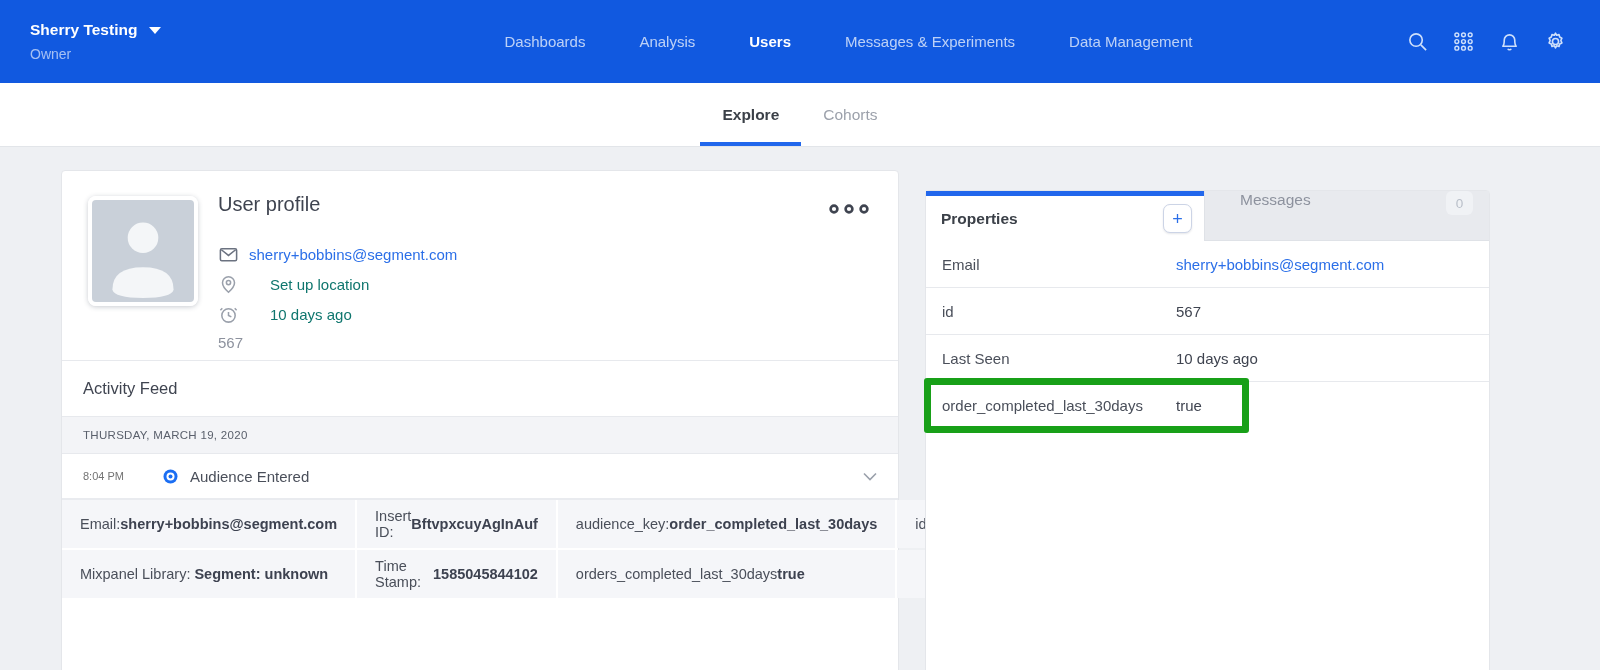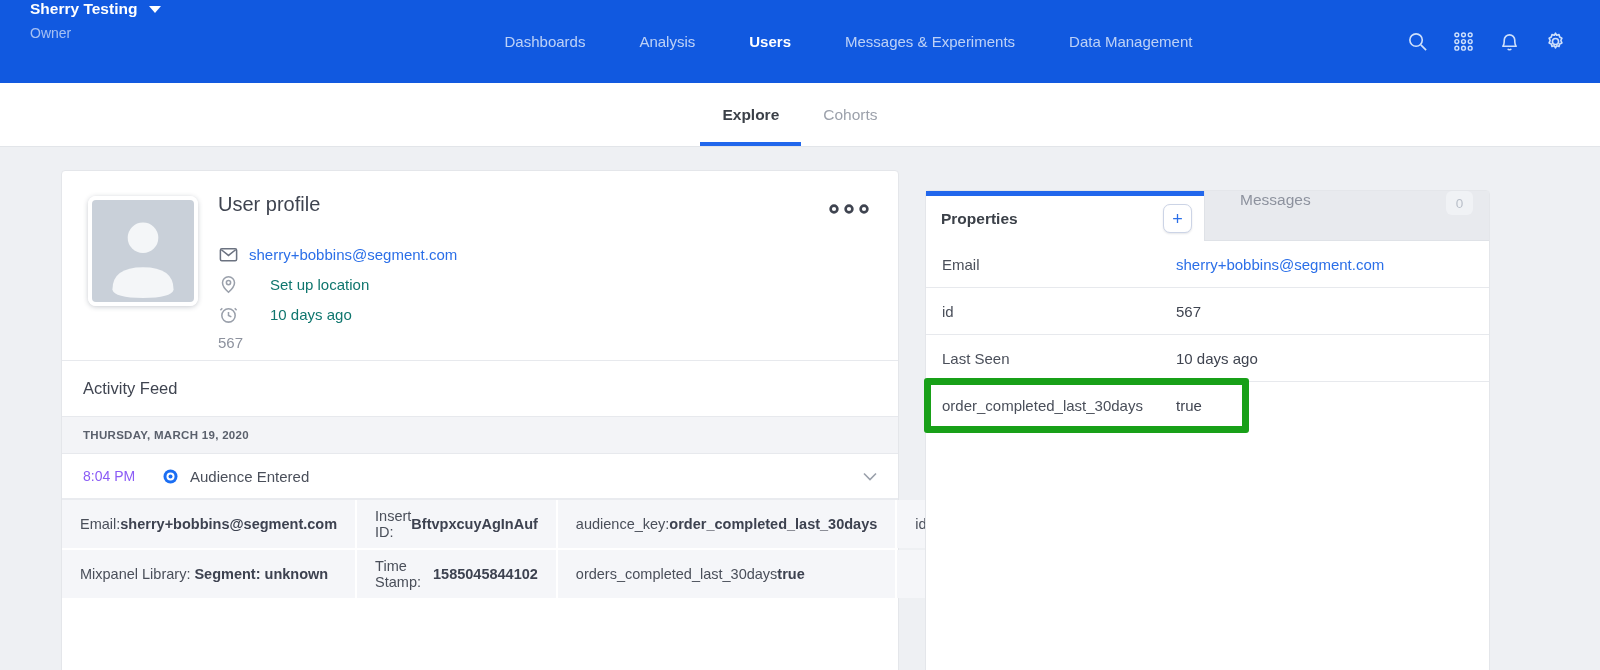--- a/index.html
+++ b/index.html
@@ -9,20 +9,21 @@
     background: #eef0f3;
     position: relative;
     color: #3f4450;
   }
 
   
   .topnav {
     height: 83px;
     background: #1159e0;
     display: flex;
+    align-items: center;
     padding: 0 30px;
   }
   .project-block { width: 260px; }
   .project-name {
     color: #fff; font-weight: bold; font-size: 15.5px;
     display: flex; align-items: center; gap: 12px; cursor: pointer;
   }
   .caret-down {
     width: 0; height: 0;
     border-left: 6px solid transparent; border-right: 6px solid transparent;
@@ -86,27 +87,27 @@
   .profile-email { color: #2b6fe8; font-size: 15px; text-decoration: none; cursor: pointer; }
   .profile-id { color: #8d929e; font-size: 15px; margin-top: 2px; }
   .kebab { position: absolute; right: 28px; top: 30px; width: 42px; height: 16px; cursor: pointer; }
   .kebab svg { width: 100%; height: 100%; display: block; }
 
   
   .feed-header { padding: 18px 21px; font-size: 16.5px; color: #3f4450; border-bottom: 1px solid #e7e9ed; }
   .feed-date {
     background: #f3f4f7; border-bottom: 1px solid #e7e9ed;
     padding: 12px 21px;
-    font-size: 11.5px; font-weight: bold; color: #5a606c; letter-spacing: .3px;
+    font-size: 11.5px; font-weight: normal; color: #5a606c; letter-spacing: .3px;
   }
   .feed-event {
     background: #fff; padding: 12px 21px; height: 44px;
     display: flex; align-items: center; cursor: pointer;
   }
-  .event-time { width: 72px; font-size: 14px; color: #8b5cf6; }
+  .event-time { width: 72px; font-size: 11px; color: #737373; }
   .event-dot { width: 15px; height: 15px; margin: 0 12px 0 8px; }
   .event-dot svg { width: 100%; height: 100%; display: block; }
   .event-name { font-size: 15px; color: #4a4f5a; }
   .event-chevron { margin-left: auto; width: 14px; height: 9px; }
   .event-chevron svg { width: 100%; height: 100%; display: block; }
 
   .details-grid {
     display: grid; grid-template-columns: 1fr 1fr 1fr 1fr;
     gap: 2px; background: #fff; border-top: 2px solid #e9ebef;
   }

